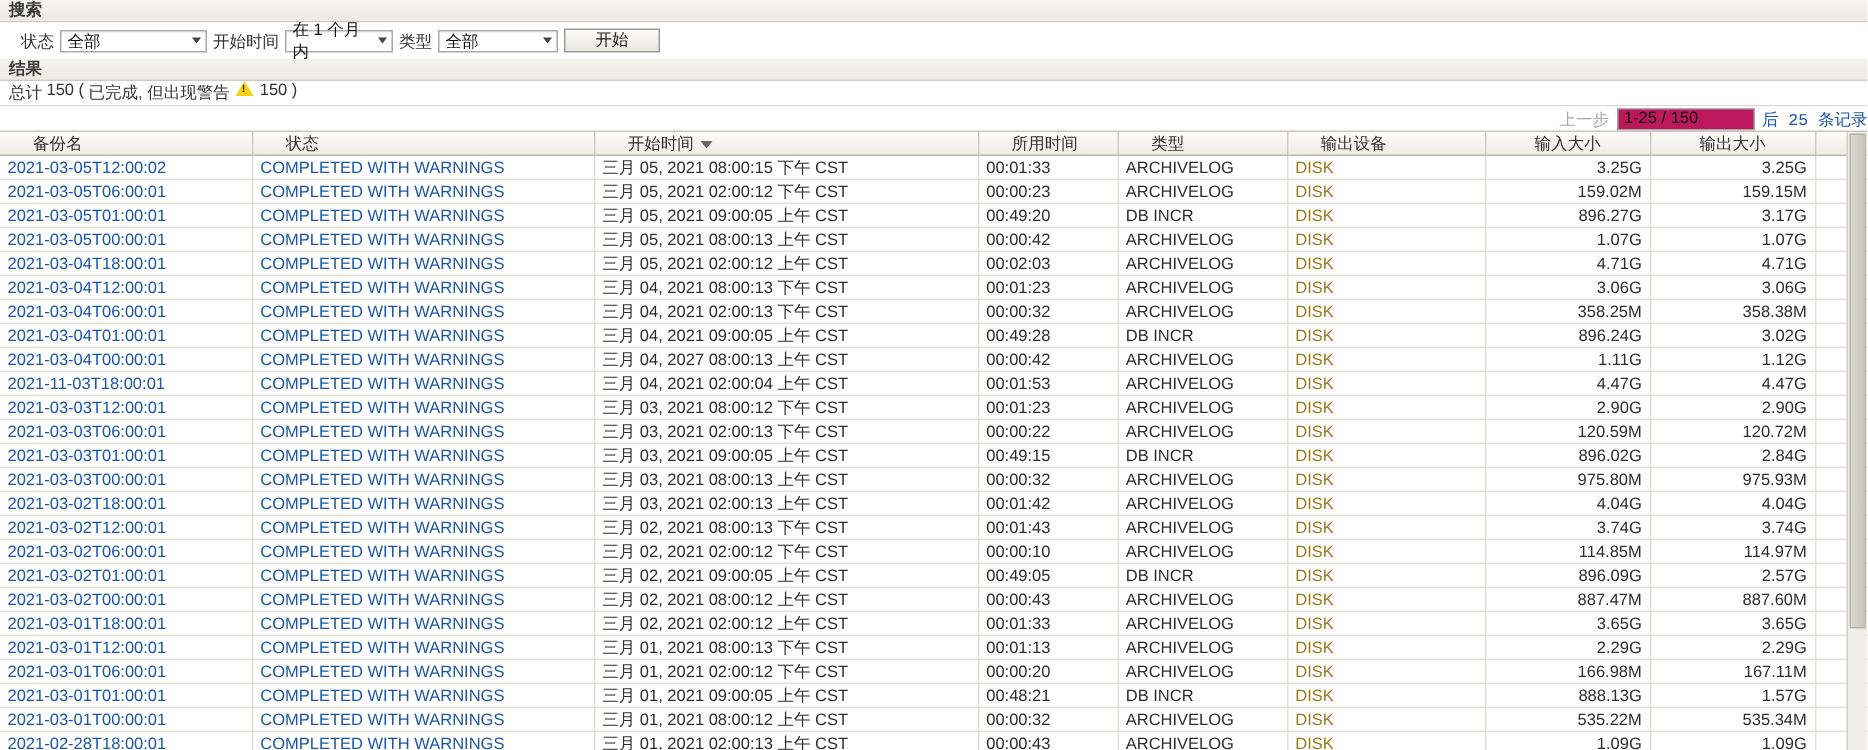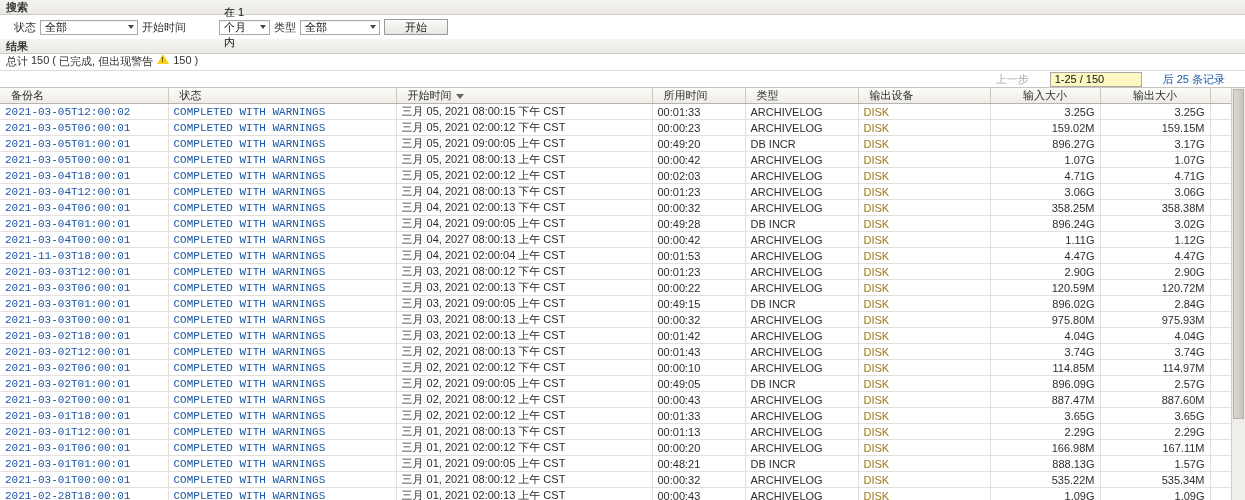--- a/index.html
+++ b/index.html
@@ -16,21 +16,21 @@
     overflow: hidden;
   }
 
   
   .section-bar {
     height: 14px;
     background: linear-gradient(to bottom, #f4f4f0 0%, #eceae4 100%);
     border-bottom: 1px solid #cfcbc2;
     padding: 0 0 0 6px;
     display: flex;
-    align-items: center;
+    align-items: flex-end;
   }
   .section-title {
     font-size: 11px;
     font-weight: bold;
     color: #3a3a3a;
     letter-spacing: 0;
   }
 
   
   .search-form {
@@ -63,21 +63,21 @@
     position: absolute;
     right: 3px;
     top: 50%;
     margin-top: -2px;
     width: 0; height: 0;
     border-left: 3px solid transparent;
     border-right: 3px solid transparent;
     border-top: 4px solid #444;
   }
   .sel.w-status { width: 98px; }
-  .sel.w-time   { width: 51px; margin-left: 29px; }
+  .sel.w-time   { width: 72px; }
   .sel.w-type   { width: 80px; }
 
   .btn-go {
     height: 16px;
     border: 1px solid #9a9a9a;
     background: linear-gradient(to bottom, #fbfbf9 0%, #e9e7e1 100%);
     font-size: 11px;
     color: #1a1a1a;
     padding: 0 20px;
     line-height: 14px;
@@ -115,36 +115,35 @@
     font-weight: bold;
     color: #3a3000;
     line-height: 8px;
   }
 
   
   .pager {
     display: flex;
     align-items: center;
     justify-content: flex-end;
-    gap: 21px;
+    gap: 5px;
     height: 16px;
-    padding-right: 20px;
     font-size: 11px;
     background: #ffffff;
   }
   .pager-prev { color: #a8a8a8; }
-  .pager-next { color: #1b56a8; cursor: pointer; }
+  .pager-next { color: #1b56a8; cursor: pointer; font-family: Liberation Mono, monospace; }
   .pager-sel {
     position: relative;
     display: inline-flex;
     align-items: center;
     height: 15px;
     width: 92px;
     border: 1px solid #a9a9a9;
-    background: #fef9c3;
+    background: #be185d;
     padding: 0 16px 0 4px;
     box-sizing: border-box;
     font-size: 11px;
     color: #111;
   }
 
   
   .table-wrap {
     position: relative;
     border-top: 1px solid #c9c5bc;
@@ -157,41 +156,40 @@
     table-layout: fixed;
     font-size: 11px;
   }
   table.grid thead th {
     height: 14px;
     background: linear-gradient(to bottom, #fbfbf9 0%, #eeece6 100%);
     border-right: 1px solid #cdc9c0;
     border-bottom: 1px solid #b8b4ab;
     font-weight: normal;
     color: #2d2d2d;
-    padding: 0 11px;
+    padding: 0 22px;
     text-align: left;
     white-space: nowrap;
     overflow: hidden;
   }
   table.grid thead th.num { text-align: center; }
   table.grid tbody td {
     height: 14px;
     border-bottom: 1px solid #e2e0da;
     border-right: 1px solid #e2e0da;
     padding: 0 5px;
     white-space: nowrap;
     overflow: hidden;
     color: #2d2d2d;
   }
   table.grid tbody td.num { text-align: right; }
   td.link a, .cell-link {
     color: #1b56a8;
     text-decoration: none;
     cursor: pointer;
-    font-family: Liberation Mono, monospace;
   }
   .cell-disk { color: #9a7a1e; cursor: pointer; }
   .sort-caret {
     display: inline-block;
     margin-left: 4px;
     width: 0; height: 0;
     border-left: 4px solid transparent;
     border-right: 4px solid transparent;
     border-top: 5px solid #666;
     vertical-align: middle;

